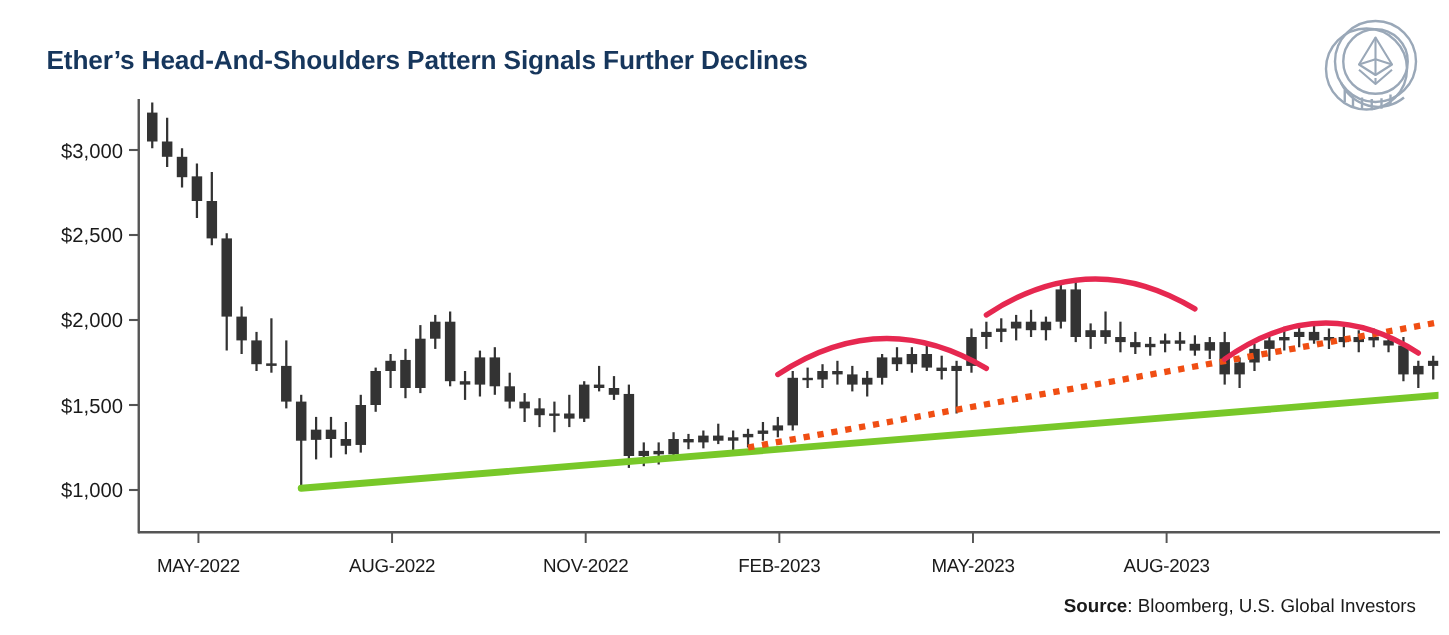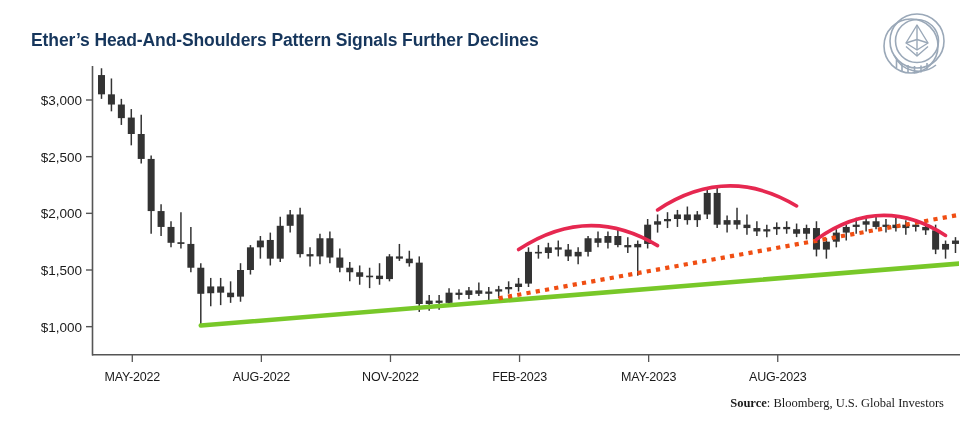--- a/index.html
+++ b/index.html
@@ -13,21 +13,21 @@
     position:absolute;left:31px;top:16px;
     font-size:17.5px;font-weight:bold;color:#16365c;
     letter-spacing:-0.1px;white-space:nowrap;margin-top:14px;
   }
   .subtitle{
     position:absolute;left:31px;top:45px;
     font-size:14.5px;color:#3b3b3b;font-weight:400;white-space:nowrap;
   }
   .source{
     position:absolute;right:22px;bottom:12px;
-    font-size:12.5px;color:#1a1a1a;white-space:nowrap;font-family:Liberation Serif, serif;
+    font-size:12.5px;color:#1a1a1a;white-space:nowrap;
   }
   .source b{font-weight:bold;}
   .logo{position:absolute;left:881px;top:8px;width:72px;height:72px;}
   svg.plot{position:absolute;left:0;top:0;}
   text.ylab{font-family:"Liberation Sans", sans-serif;font-size:13.5px;fill:#1a1a1a;text-anchor:end;}
   text.xlab{font-family:"Liberation Sans", sans-serif;font-size:12.5px;fill:#1a1a1a;text-anchor:middle;letter-spacing:-0.2px;}
 </style>
 </head>
 <body>
 

